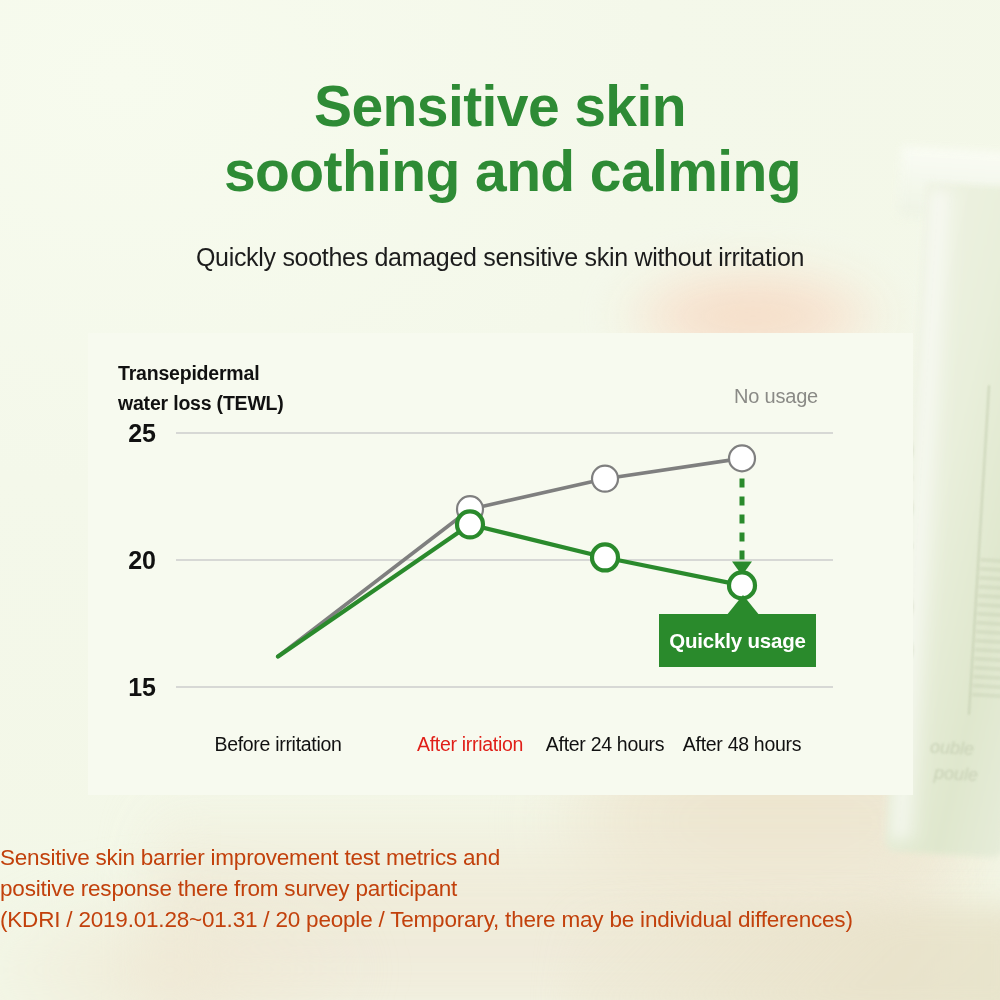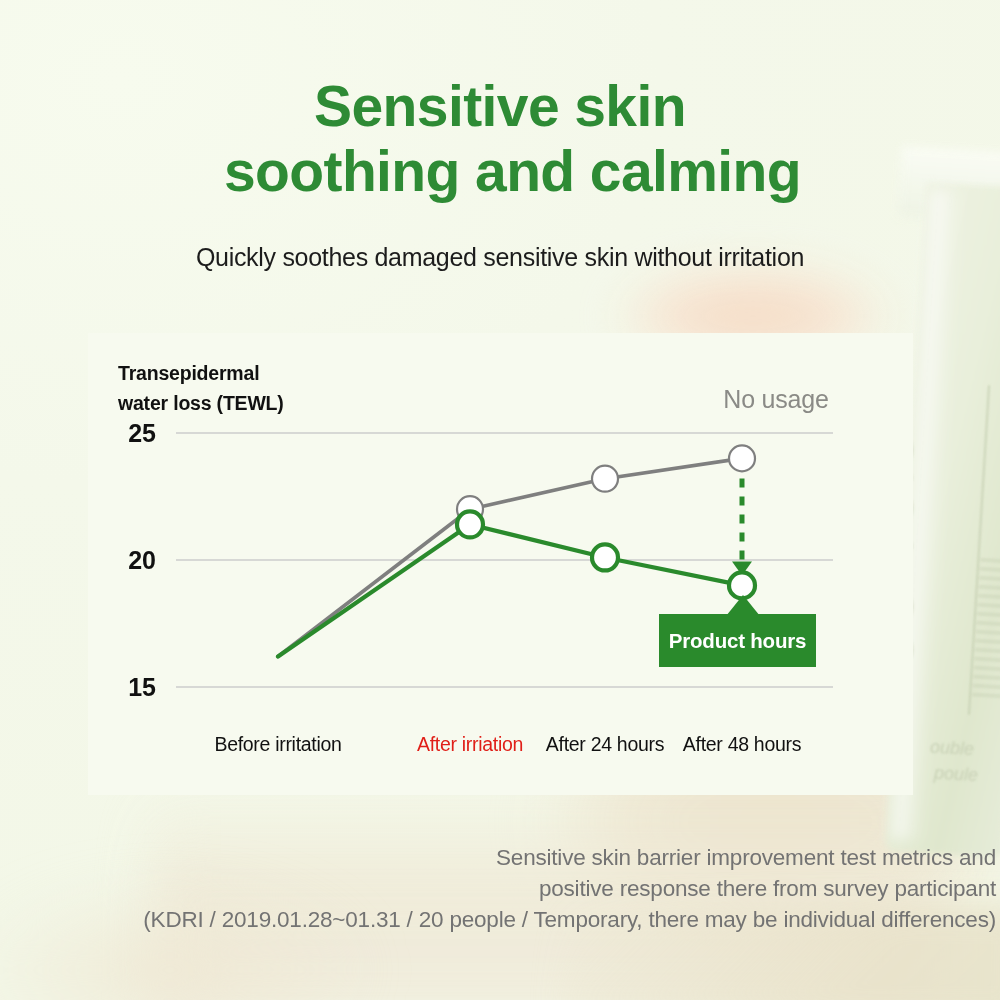--- a/index.html
+++ b/index.html
@@ -111,21 +111,21 @@
   }
 
   .axis-title{
     position:absolute;left:30px;top:25px;
     color:#111;font-size:19.5px;font-weight:bold;line-height:30px;
     white-space:pre-line;letter-spacing:-.2px;
   }
 
   .no-usage-label{
     position:absolute;left:608px;top:52px;width:160px;text-align:center;
-    color:#8a8a86;font-size:25px;letter-spacing:-.2px;
+    color:#8a8a86;font-size:20px;letter-spacing:-.2px;
   }
 
   .plot{position:absolute;left:0;top:0;width:825px;height:462px;}
 
   .ytick{
     position:absolute;width:60px;text-align:right;
     color:#111;font-size:25px;font-weight:bold;
     transform:translateY(-50%);
   }
 
@@ -147,22 +147,22 @@
     letter-spacing:-.2px;
   }
   .callout-arrow{
     position:absolute;left:638px;top:262px;width:0;height:0;
     border-left:17px solid transparent;border-right:17px solid transparent;
     border-bottom:21px solid #2a8a2c;
   }
 
   
   .caption{
-    position:absolute;left:0;top:842px;width:996px;text-align:right;
-    color:#737373;font-size:22.5px;line-height:31px;letter-spacing:-.2px;
+    position:absolute;left:0;top:842px;width:996px;text-align:left;
+    color:#c2410c;font-size:22.5px;line-height:31px;letter-spacing:-.2px;
   }
   .caption span{display:block;}
 </style>
 </head>
 <body>
 
 <div id="bg-photo">
   <div class="bg-base"></div>
   <div class="skin-a"></div>
   <div class="skin-b"></div>
@@ -226,21 +226,21 @@
       </div>
 
     <div class="xlabels" id="xlabel-holder">
         <div class="xlabel" style="left: 190px;">Before irritation</div>
         <div class="xlabel hl" style="left: 382px;">After irriation</div>
         <div class="xlabel" style="left: 517px; text-align: center;">After 24 hours</div>
         <div class="xlabel" style="left: 654px;">After 48 hours</div>
       </div>
 
     <div class="callout-arrow"></div>
-    <div class="callout">Product hours</div>
+    <div class="callout">Quickly usage</div>
   </div>
 
   <div class="caption">
     <span>Sensitive skin barrier improvement test metrics and</span>
     <span>positive response there from survey participant</span>
     <span>(KDRI / 2019.01.28~01.31 / 20 people / Temporary, there may be individual differences)</span>
   </div>
 
 </div>
 

